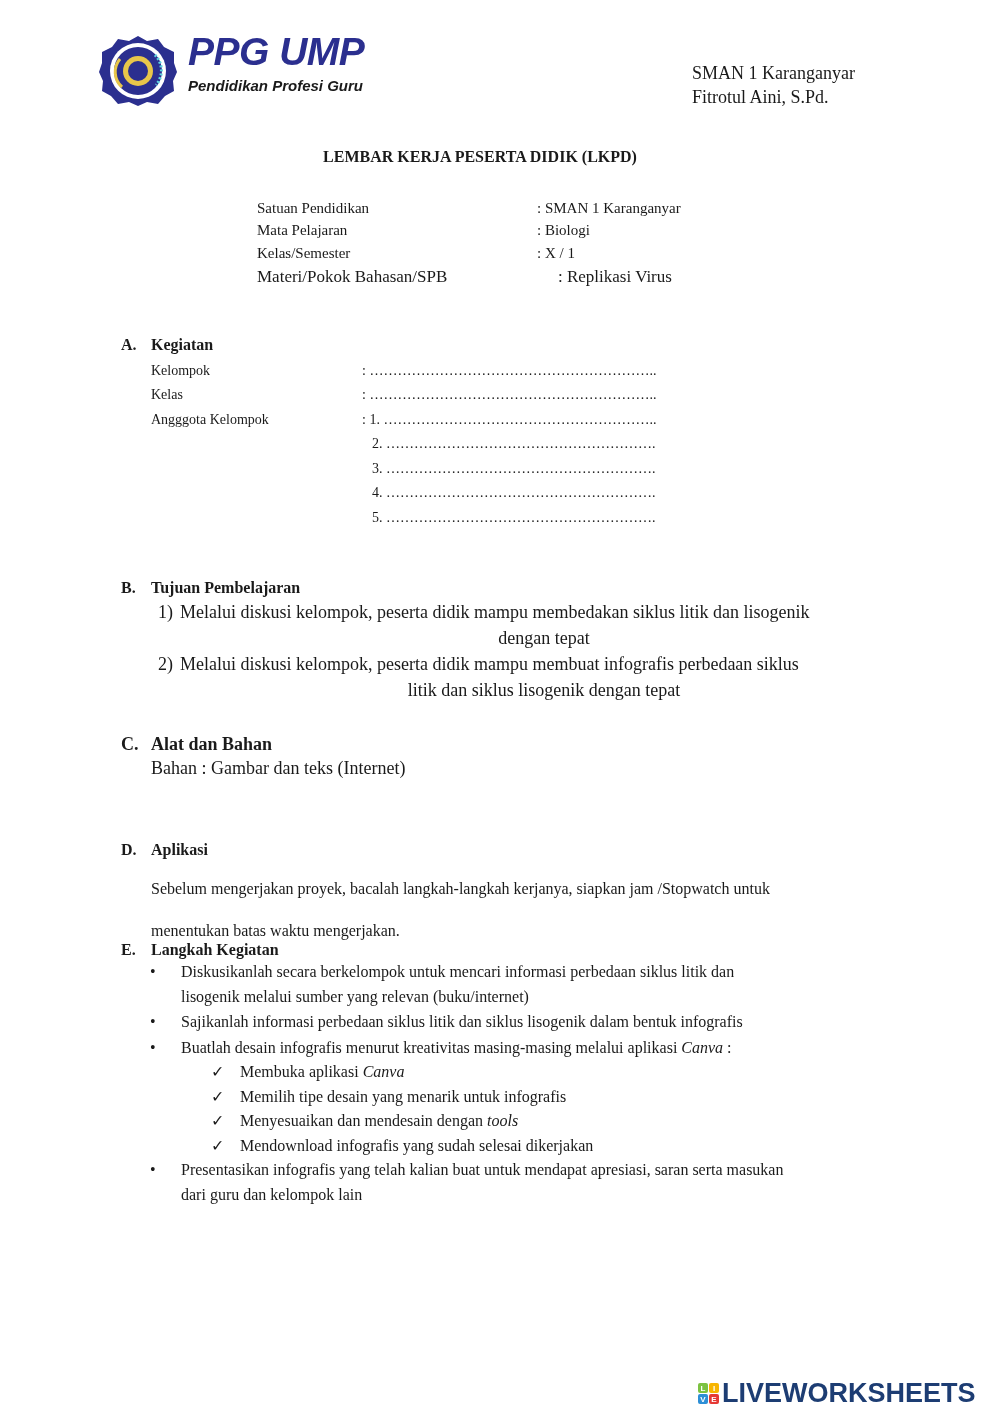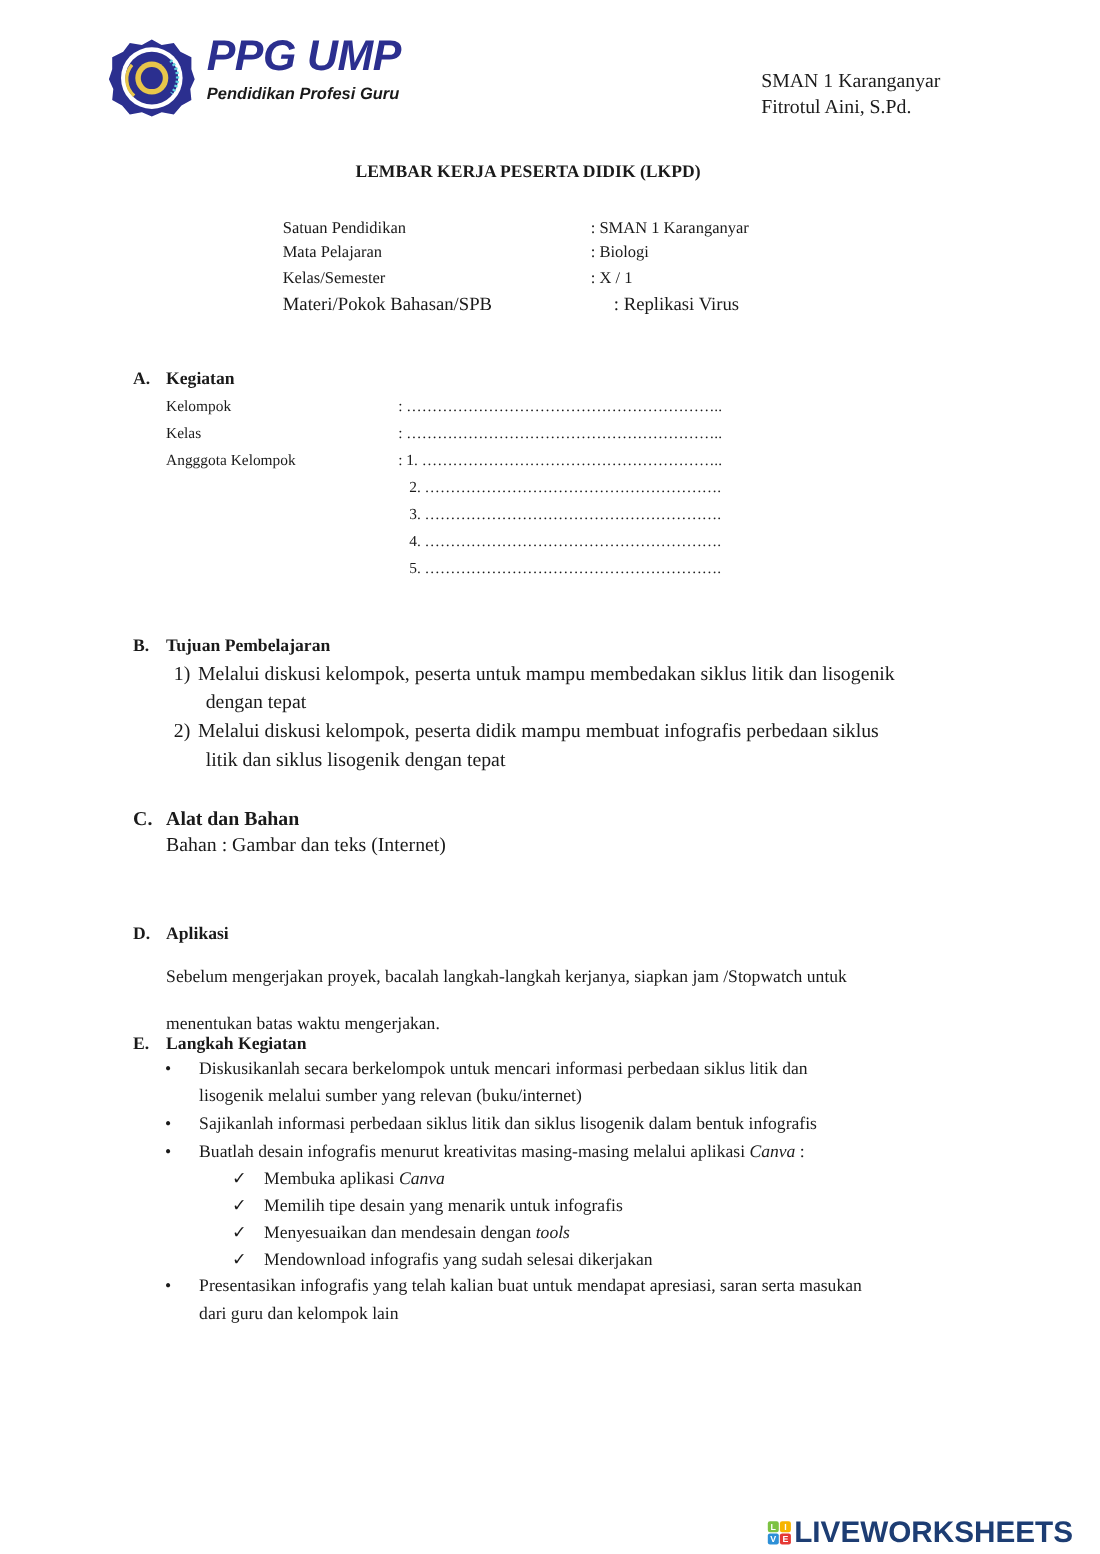--- a/index.html
+++ b/index.html
@@ -25,21 +25,21 @@
 
   .sec-head { font-weight:bold; font-size:16px; display:flex; }
   .sec-head .letter { width:30px; }
   .sec-head.big { font-size:18px; }
 
   .id-row { display:flex; font-size:14px; height:24.5px; align-items:flex-end; }
   .id-row .k { width:211px; }
 
   .goal { font-size:18px; line-height:26px; }
   .goal .num { display:inline-block; width:22px; }
-  .goal .cont { padding-left:29px; }
+  .goal .cont { padding-left:29px;text-align:center; }
 
   .plain { font-size:18px; line-height:27px; }
   .plain16 { font-size:16px; line-height:25px;margin-top:17px; }
 
   .bullet { font-size:16px; line-height:24.5px; position:relative; padding-left:31px; }
   .bullet .dot { position:absolute; left:0; top:0; }
   .check { font-size:16px; line-height:24.5px; position:relative; padding-left:29px; }
   .check .tick { position:absolute; left:0; top:0; }
 
   
@@ -129,21 +129,21 @@
   </div>
 </div>
 
 <div class="abs" style="left:121px; top:579px; width:780px;">
   <div class="sec-head">
     <span class="letter">B.</span>
     <span>Tujuan Pembelajaran</span>
   </div>
   <div style="padding-left:37px; margin-top:2px;">
     <div class="goal">
-      <div><span class="num">1)</span><span>Melalui diskusi kelompok, peserta untuk mampu membedakan siklus litik dan lisogenik</span></div>
+      <div><span class="num">1)</span><span>Melalui diskusi kelompok, peserta didik mampu membedakan siklus litik dan lisogenik</span></div>
       <div class="cont">dengan tepat</div>
     </div>
     <div class="goal">
       <div><span class="num">2)</span><span>Melalui diskusi kelompok, peserta didik mampu membuat infografis perbedaan siklus</span></div>
       <div class="cont">litik dan siklus lisogenik dengan tepat</div>
     </div>
   </div>
 </div>
 
 <div class="abs" style="left:121px; top:734px;">

